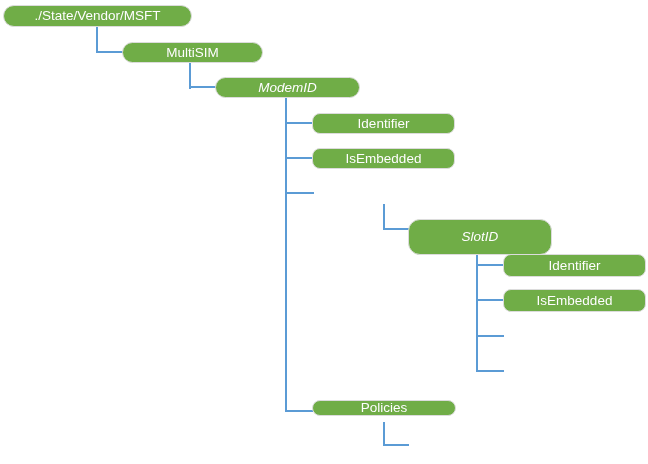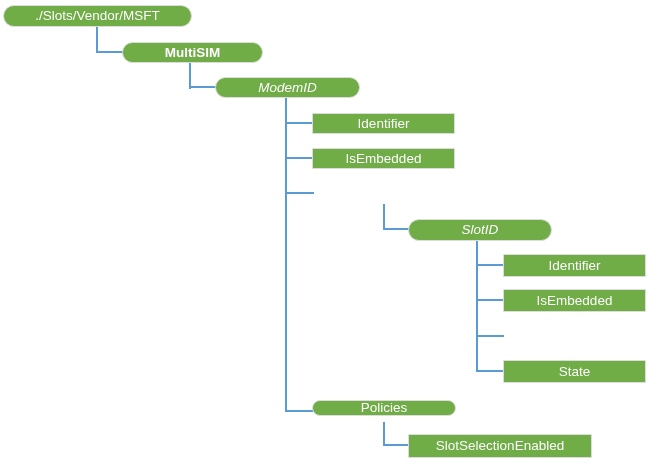--- a/index.html
+++ b/index.html
@@ -23,21 +23,21 @@
     color: var(--node-text, #ffffff);
     display: flex;
     align-items: center;
     justify-content: center;
     font-size: 13.5px;
     line-height: 1;
     white-space: nowrap;
     text-shadow: 0 0 1px rgba(0,0,0,0.08);
   }
   .node.pill { border-radius: 12px; }
-  .node.rect { border-radius: 1px; }
+  .node.rect { border-radius: 8px; }
   .node.italic { font-style: italic; }
   .seg {
     position: absolute;
     background: var(--connector, #5B9BD5);
   }
 </style>
 </head>
 <body>
 
 <div id="canvas" style="--bg: #FFFFFF; --node-fill: #70AD47; --node-border: #DCDCDC; --node-text: #FFFFFF; --connector: #5B9BD5;">
@@ -52,24 +52,22 @@
     <div class="seg" style="left: 285px; top: 410px; width: 28px; height: 2px;"></div>
     <div class="seg" style="left: 383px; top: 204px; width: 2px; height: 26px;"></div>
     <div class="seg" style="left: 383px; top: 228px; width: 26px; height: 2px;"></div>
     <div class="seg" style="left: 476px; top: 241px; width: 2px; height: 131px;"></div>
     <div class="seg" style="left: 476px; top: 264px; width: 28px; height: 2px;"></div>
     <div class="seg" style="left: 476px; top: 299px; width: 28px; height: 2px;"></div>
     <div class="seg" style="left: 476px; top: 335px; width: 28px; height: 2px;"></div>
     <div class="seg" style="left: 476px; top: 370px; width: 28px; height: 2px;"></div>
     <div class="seg" style="left: 383px; top: 422px; width: 2px; height: 24px;"></div>
     <div class="seg" style="left: 383px; top: 444px; width: 26px; height: 2px;"></div>
-    <div class="node pill" style="left: 3px; top: 5px; width: 189px; height: 22px;">./Slots/Vendor/MSFT</div>
-    <div class="node pill" style="left: 122px; top: 42px; width: 141px; height: 21px; font-weight: bold;">MultiSIM</div>
+    <div class="node pill" style="left: 3px; top: 5px; width: 189px; height: 22px;">./State/Vendor/MSFT</div>
+    <div class="node pill" style="left: 122px; top: 42px; width: 141px; height: 21px;">MultiSIM</div>
     <div class="node pill italic" style="left: 215px; top: 77px; width: 145px; height: 21px;">ModemID</div>
     <div class="node rect" style="left: 312px; top: 113px; width: 143px; height: 21px;">Identifier</div>
     <div class="node rect" style="left: 312px; top: 148px; width: 143px; height: 21px;">IsEmbedded</div>
-    <div class="node pill italic" style="left: 408px; top: 219px; width: 144px; height: 22px;">SlotID</div>
+    <div class="node pill italic" style="left: 408px; top: 219px; width: 144px; height: 36px;">SlotID</div>
     <div class="node rect" style="left: 503px; top: 254px; width: 143px; height: 23px;">Identifier</div>
     <div class="node rect" style="left: 503px; top: 289px; width: 143px; height: 23px;">IsEmbedded</div>
-    <div class="node rect" style="left: 503px; top: 360px; width: 143px; height: 23px;">State</div>
     <div class="node pill" style="left: 312px; top: 400px; width: 144px; height: 16px;">Policies</div>
-    <div class="node rect" style="left: 408px; top: 434px; width: 184px; height: 24px;">SlotSelectionEnabled</div>
   </div>
 
 </body></html>

